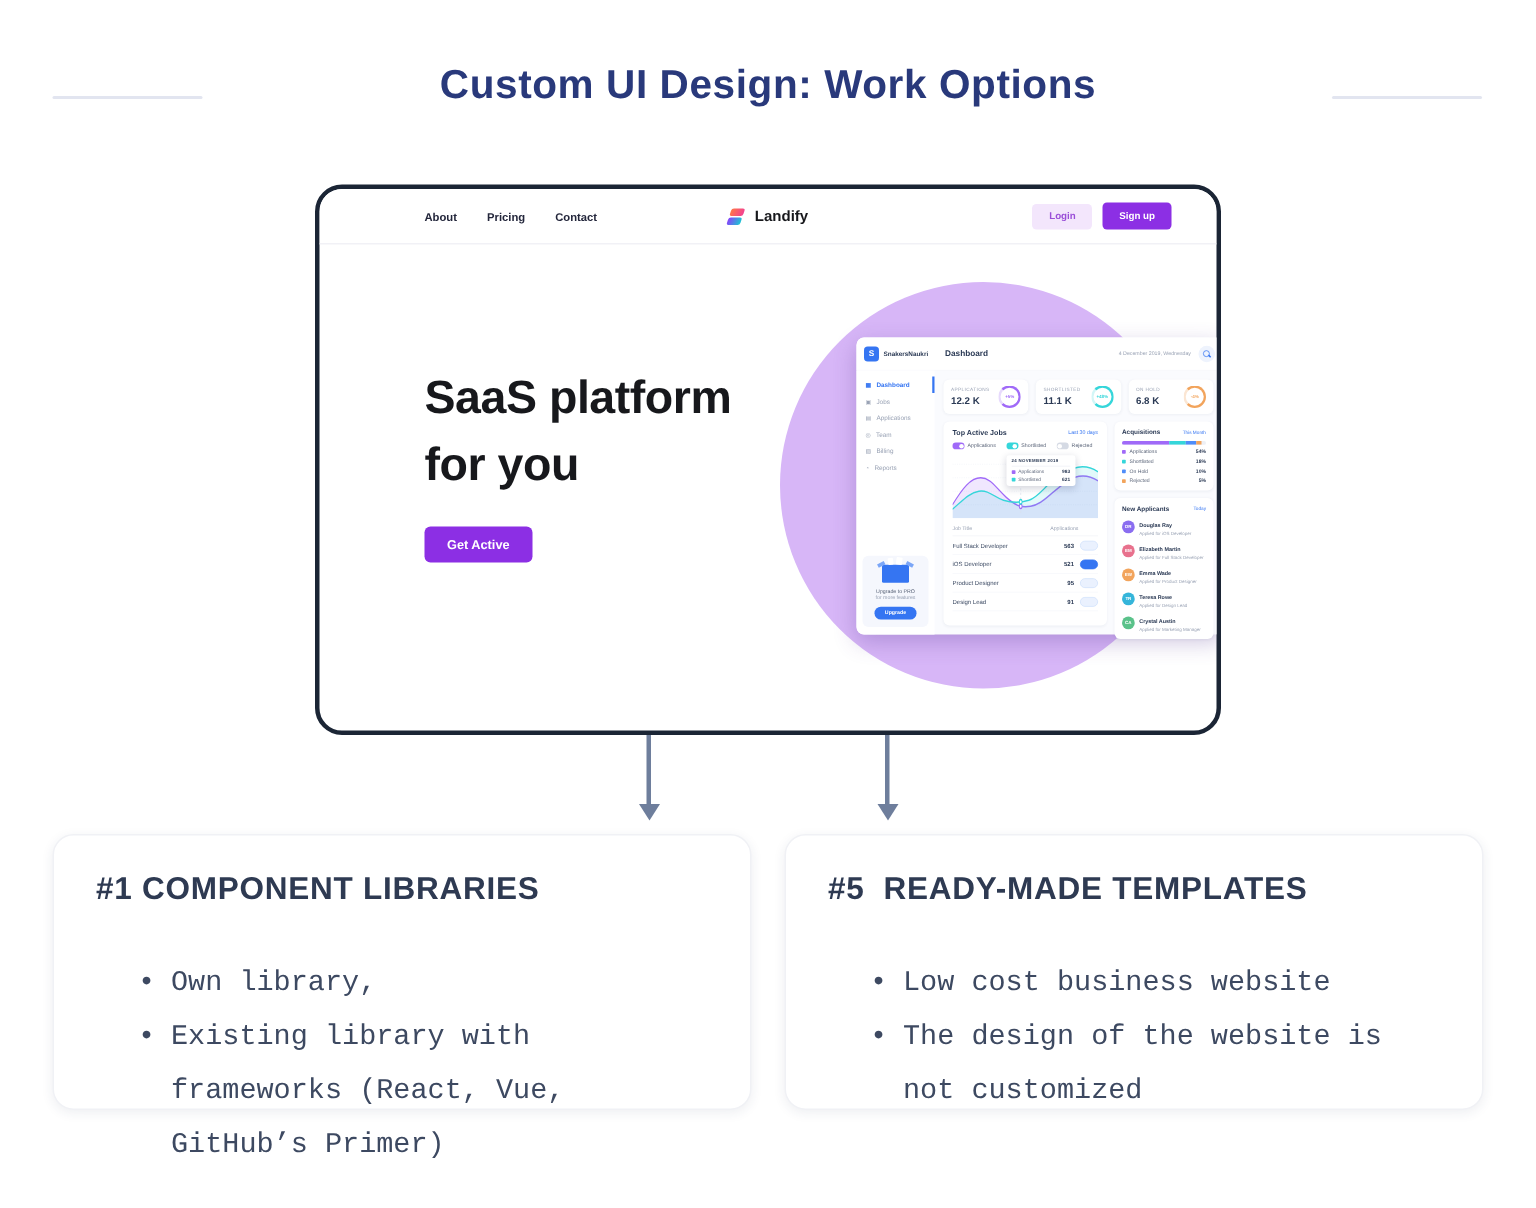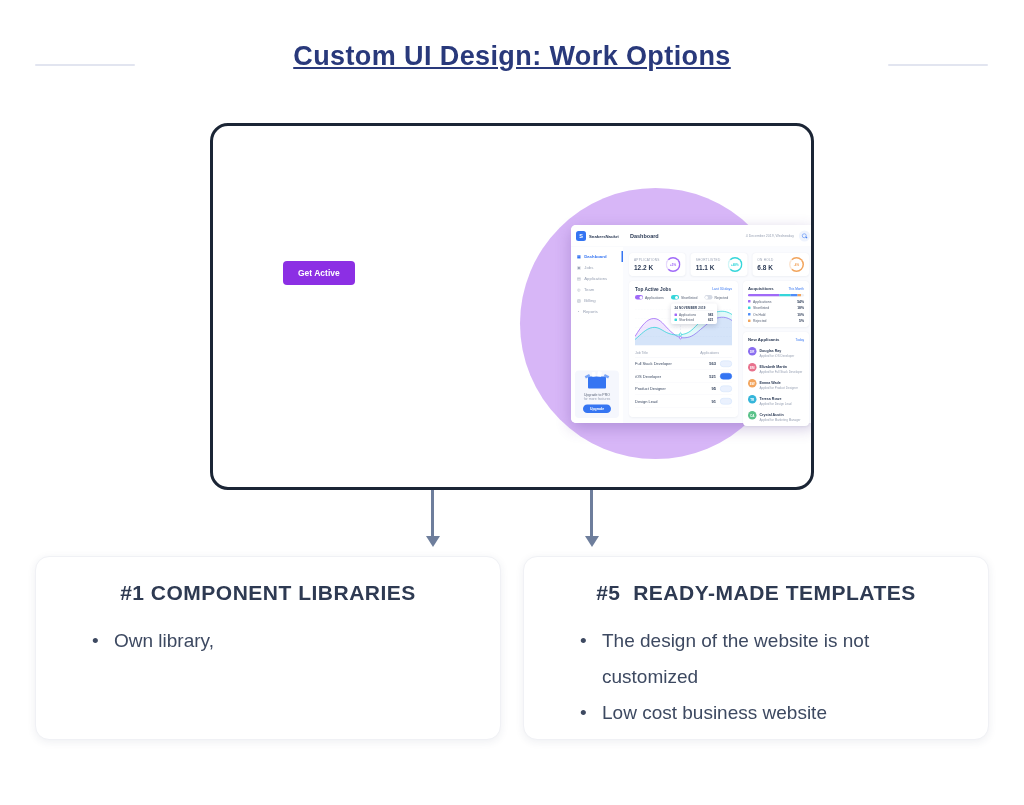--- a/index.html
+++ b/index.html
@@ -1,21 +1,21 @@
 <!DOCTYPE html>
 <html><head>
 <meta charset="utf-8">
 <style>
   * { margin:0; padding:0; box-sizing:border-box; }
   html,body { width:1024px; height:805px; background:#ffffff;
     font-family:"Liberation Sans", sans-serif; position:relative; overflow:hidden; }
 
   
   .page-title { position:absolute; top:41px; left:0; width:1024px; text-align:center;
-    font-size:27px; font-weight:bold; letter-spacing:.4px; color:#29397b;text-decoration:underline; }
+    font-size:27px; font-weight:bold; letter-spacing:.4px; color:#29397b; }
   .title-line { position:absolute; top:64px; width:100px; height:2px; background:#e2e5f0; border-radius:2px; }
   .title-line.left { left:35px; } .title-line.right { left:888px; }
 
   
   .browser { position:absolute; left:210px; top:123px; width:604px; height:367px;
     border:3px solid #1b2535; border-radius:18px; background:#fff; overflow:hidden; }
   .b-nav { position:absolute; top:0; left:0; right:0; height:37px; display:flex; align-items:center;
     padding:0 30px; border-bottom:1px solid #f1f1f6; background:#fff; z-index:5; }
   .b-links { display:flex; gap:20px; margin-left:40px; }
   .b-link { font-size:7.5px; font-weight:bold; color:#23263b; cursor:pointer; }
@@ -151,40 +151,60 @@
   
   .arrow { position:absolute; top:490px; width:2.5px; height:47px; background:#6e7e9c; }
   .arrow::after { content:''; position:absolute; bottom:-10px; left:-5.5px;
     border-left:7px solid transparent; border-right:7px solid transparent; border-top:11px solid #6e7e9c; }
   .arrow.a1 { left:431px; } .arrow.a2 { left:590px; }
 
   
   .option-card { position:absolute; top:556px; width:466px; height:184px; background:#fff;
     border:1px solid #f0f1f5; border-radius:14px; box-shadow:0 2px 8px rgba(40,50,90,.08); padding:24px 28px 0 28px; }
   .option-card.left { left:35px; } .option-card.right { left:523px; }
-  .oc-heading { text-align:center; font-size:21px; font-weight:bold; letter-spacing:.5px;
+  .oc-heading { text-align:left; font-size:21px; font-weight:bold; letter-spacing:.5px;
     color:#2e3a52; white-space:pre-wrap; }
-  .oc-list { margin-top:18px; padding-left:46px; list-style:none; }
+  .oc-list { margin-top:32px; padding-left:46px; list-style:none;font-family:Liberation Mono, monospace; }
   .oc-list li { font-size:19px; line-height:36px; color:#3d4961; position:relative; padding-left:4px; }
   .oc-list li::before { content:'•'; position:absolute; left:-18px; color:#3d4961; }
 </style>
 </head>
 <body>
 
 <div class="title-line left"></div>
 <h1 class="page-title">Custom UI Design: Work Options</h1>
 <div class="title-line right"></div>
 
 <div class="browser">
 
+  <div class="b-nav">
+    <div class="b-links">
+      <span class="b-link">About</span>
+      <span class="b-link">Pricing</span>
+      <span class="b-link">Contact</span>
+    </div>
+    <div class="b-brand">
+      <span class="b-logo">
+          <i class="top"></i>
+          <i class="bot"></i>
+        </span>
+      <span class="b-brand-name">Landify</span>
+    </div>
+    <div class="b-actions">
+      <span class="btn-login">Login</span>
+      <span class="btn-signup">Sign up</span>
+    </div>
+  </div>
 
   <div class="hero-circle"></div>
 
   <div class="hero-copy">
     <div class="hero-h1">
+      <div>SaaS platform</div>
+      <div>for you</div>
     </div>
     <span class="hero-cta">Get Active</span>
   </div>
 
   <div class="dash-wrap">
     <div class="dash">
       <div class="d-head">
         <div class="d-brand">
           <span class="d-logo">S</span>
           <span class="d-brand-name">SnakersNaukri</span>
@@ -408,22 +428,23 @@
   </div>
 </div>
 
 <div class="arrow a1"></div>
 <div class="arrow a2"></div>
 
 <div class="option-card left">
   <div class="oc-heading">#1 COMPONENT LIBRARIES</div>
   <ul class="oc-list">
     <li>Own library,</li>
+    <li>Existing library with frameworks (React, Vue, GitHub’s Primer)</li>
   </ul>
 </div>
 
 <div class="option-card right">
   <div class="oc-heading">#5  READY-MADE TEMPLATES</div>
   <ul class="oc-list">
+    <li>Low cost business website</li>
     <li>The design of the website is not customized</li>
-    <li>Low cost business website</li>
   </ul>
 </div>
 
 </body></html>

